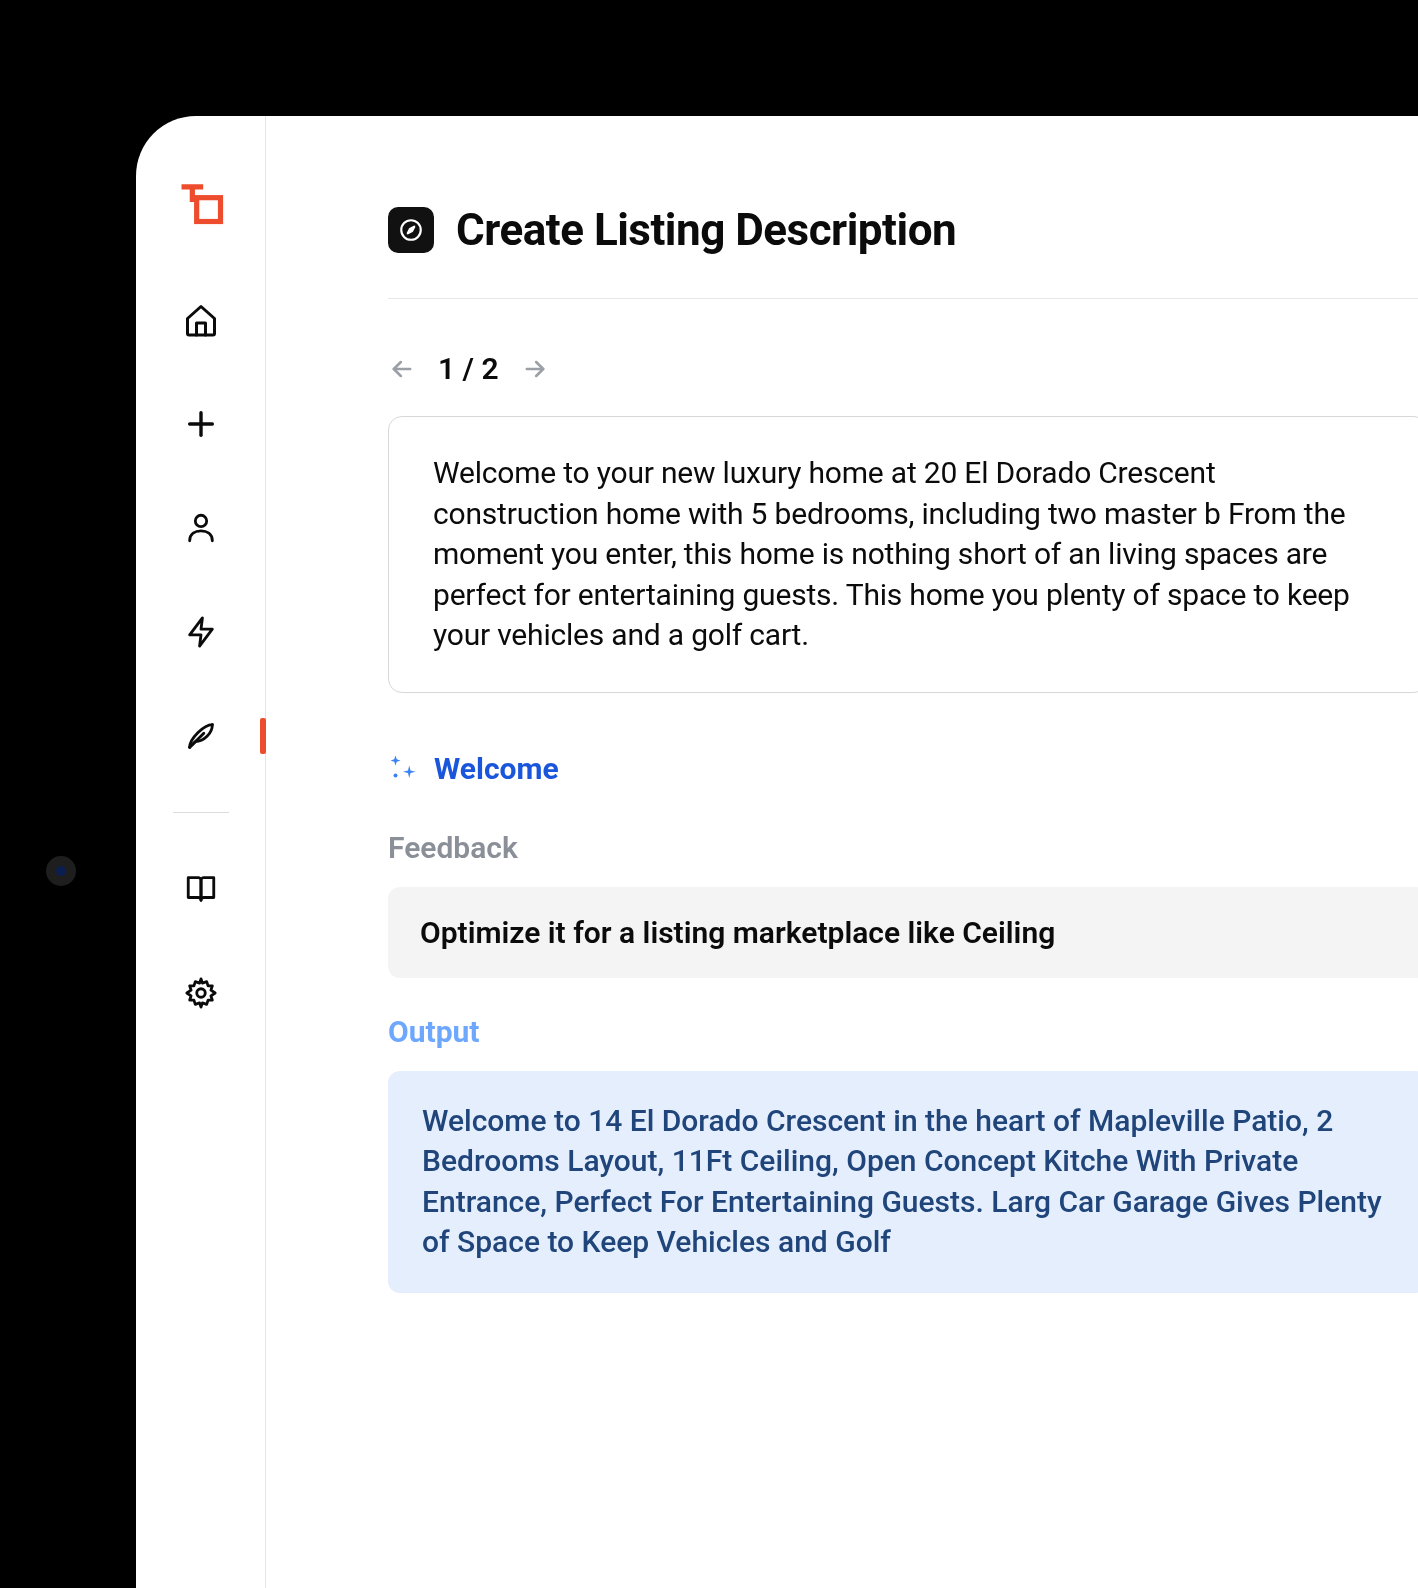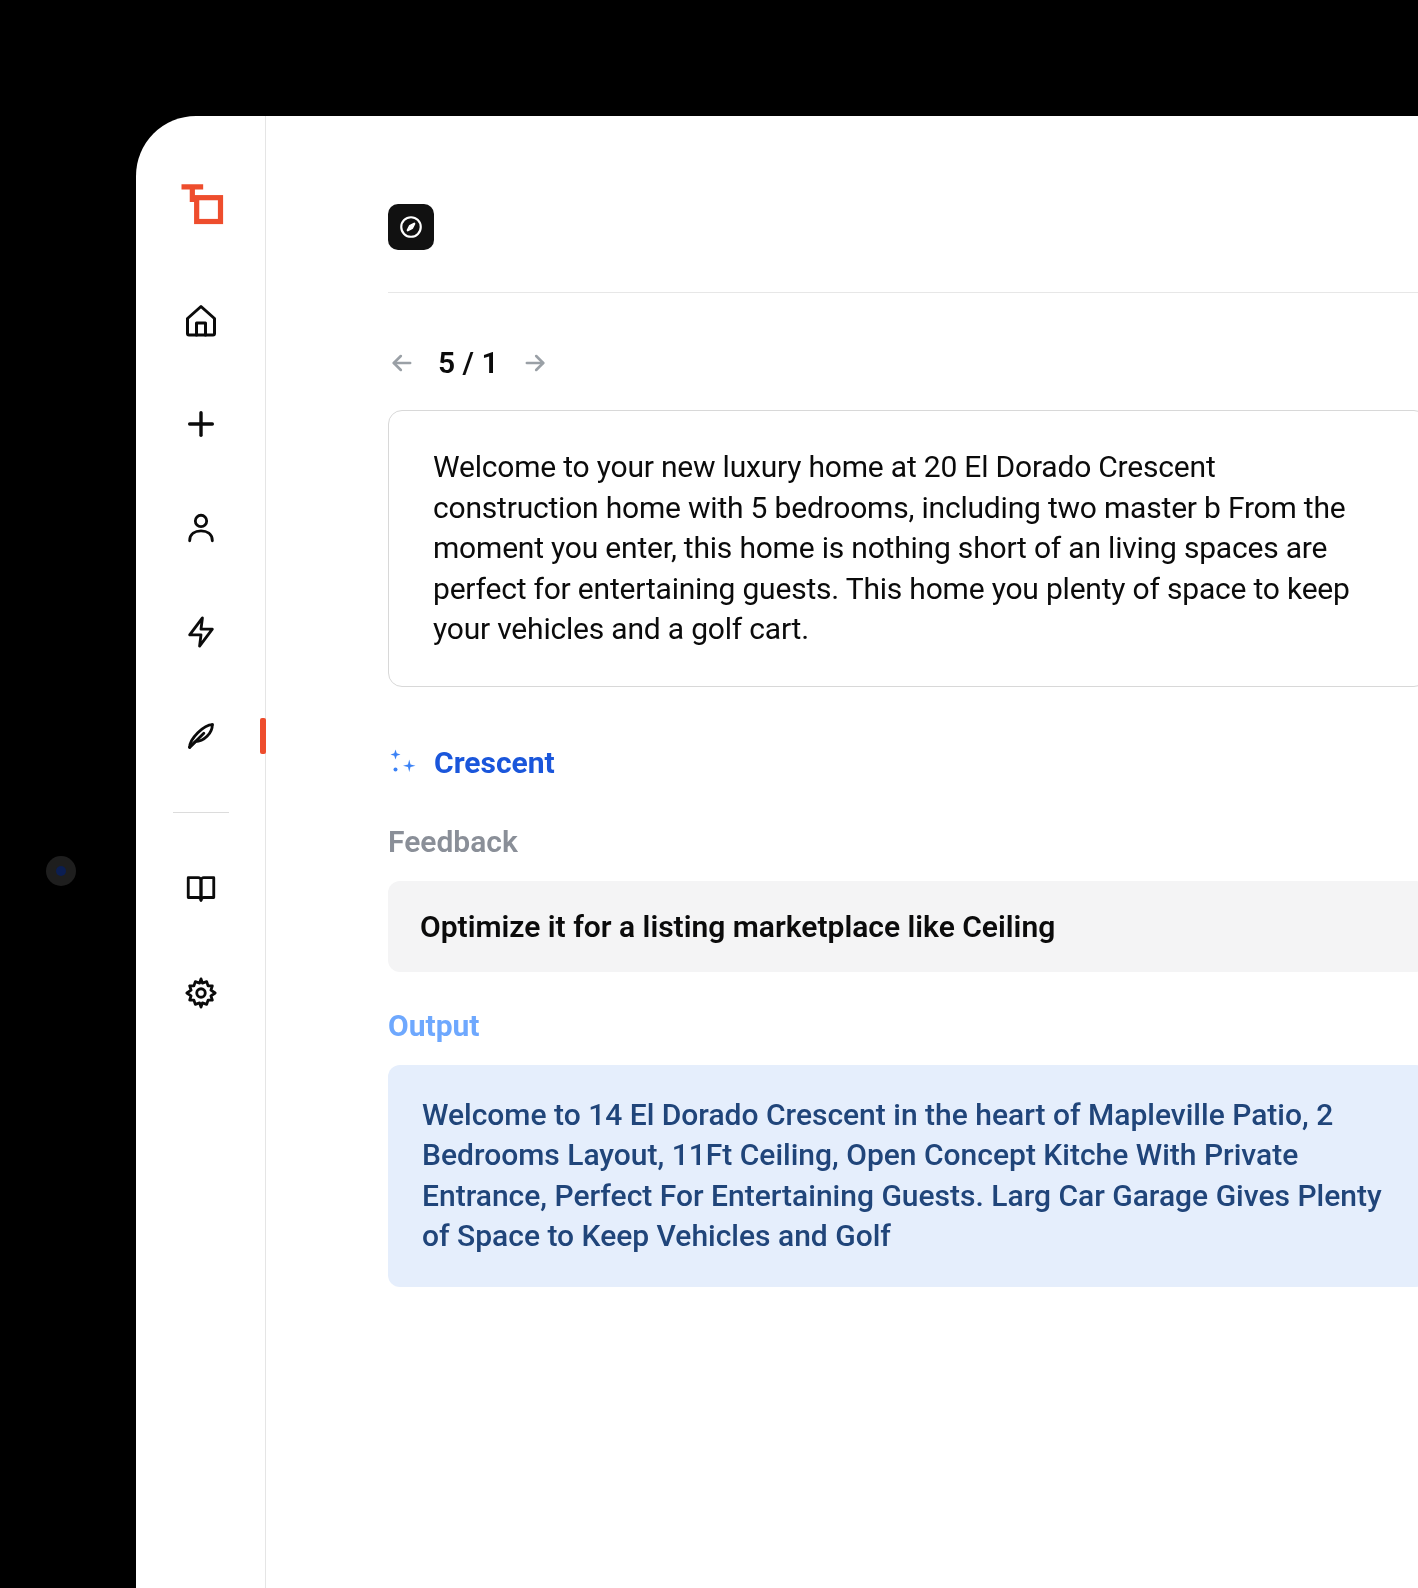--- a/index.html
+++ b/index.html
@@ -329,51 +329,52 @@
 
       <main class="main">
 
         <div class="page-header">
           <div class="page-icon">
             <svg width="26" height="26" viewBox="0 0 24 24" fill="none" stroke="currentColor" stroke-width="2" stroke-linecap="round" stroke-linejoin="round">
               <circle cx="12" cy="12" r="9"></circle>
               <polygon points="15,9 13,13 9,15 11,11" fill="currentColor"></polygon>
             </svg>
           </div>
+          <h1 class="page-title">Create Listing Description</h1>
         </div>
 
         <div class="pager">
           <span class="pager-arrow">
             <svg width="28" height="28" viewBox="0 0 24 24" fill="none" stroke="currentColor" stroke-width="2.2" stroke-linecap="round" stroke-linejoin="round">
               <path d="M19 12 H5"></path>
                 <path d="M11 18 L5 12 L11 6"></path>
             </svg>
           </span>
-          <span class="pager-text">5 / 1</span>
+          <span class="pager-text">1 / 2</span>
           <span class="pager-arrow">
             <svg width="28" height="28" viewBox="0 0 24 24" fill="none" stroke="currentColor" stroke-width="2.2" stroke-linecap="round" stroke-linejoin="round">
               <path d="M5 12 H19"></path>
                 <path d="M13 6 L19 12 L13 18"></path>
             </svg>
           </span>
         </div>
 
         <div class="input-card">
           <span>Welcome to your new luxury home at 20 El Dorado Crescent construction home with 5 bedrooms, including two master b From the moment you enter, this home is nothing short of an living spaces are perfect for entertaining guests. This home you plenty of space to keep your vehicles and a golf cart.</span>
         </div>
 
         <div class="section-enhanced">
           <span class="sparkle-icon">
             <svg width="30" height="30" viewBox="0 0 24 24" fill="currentColor">
               <path d="M6 2 L7 5 L10 6 L7 7 L6 10 L5 7 L2 6 L5 5 Z"></path>
               <path d="M17 10 L18 14 L22 15 L18 16 L17 20 L16 16 L12 15 L16 14 Z"></path>
               <circle cx="6" cy="18" r="1.6"></circle>
             </svg>
           </span>
-          <span class="enhanced-label">Crescent</span>
+          <span class="enhanced-label">Welcome</span>
         </div>
 
         <div class="feedback-heading">Feedback</div>
         <div class="feedback-box">
           <span>Optimize it for a listing marketplace like Ceiling</span>
         </div>
 
         <div class="output-heading">Output</div>
         <div class="output-box">
           <span>Welcome to 14 El Dorado Crescent in the heart of Mapleville Patio, 2 Bedrooms Layout, 11Ft Ceiling, Open Concept Kitche With Private Entrance, Perfect For Entertaining Guests. Larg Car Garage Gives Plenty of Space to Keep Vehicles and Golf</span>

